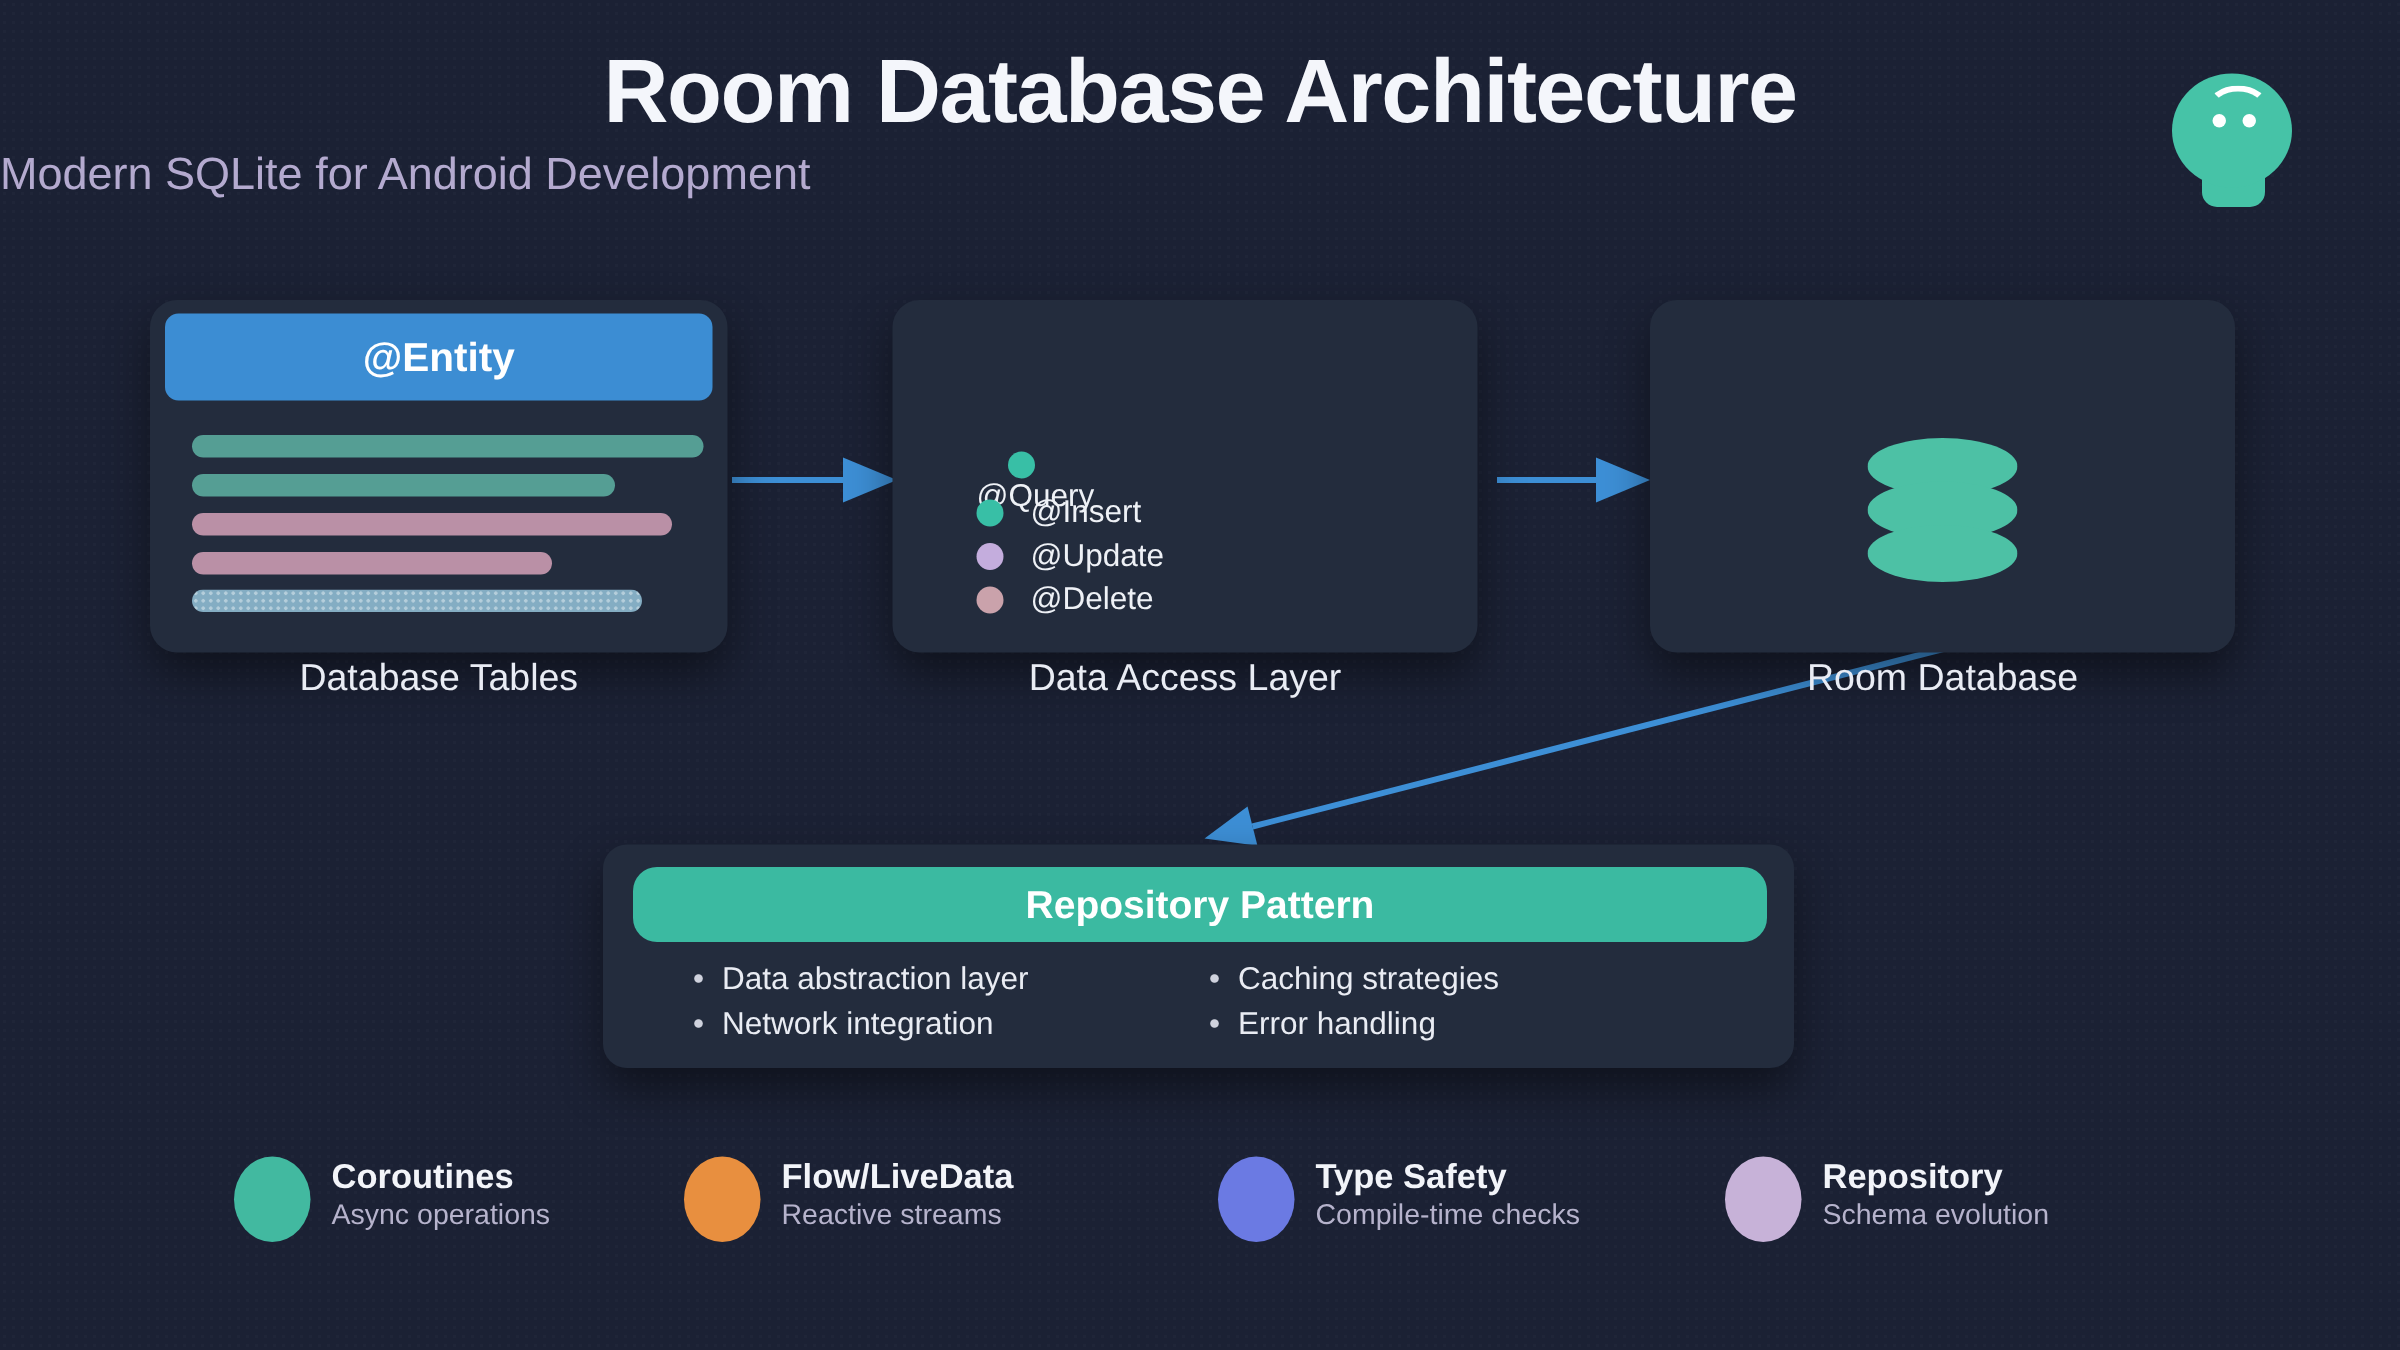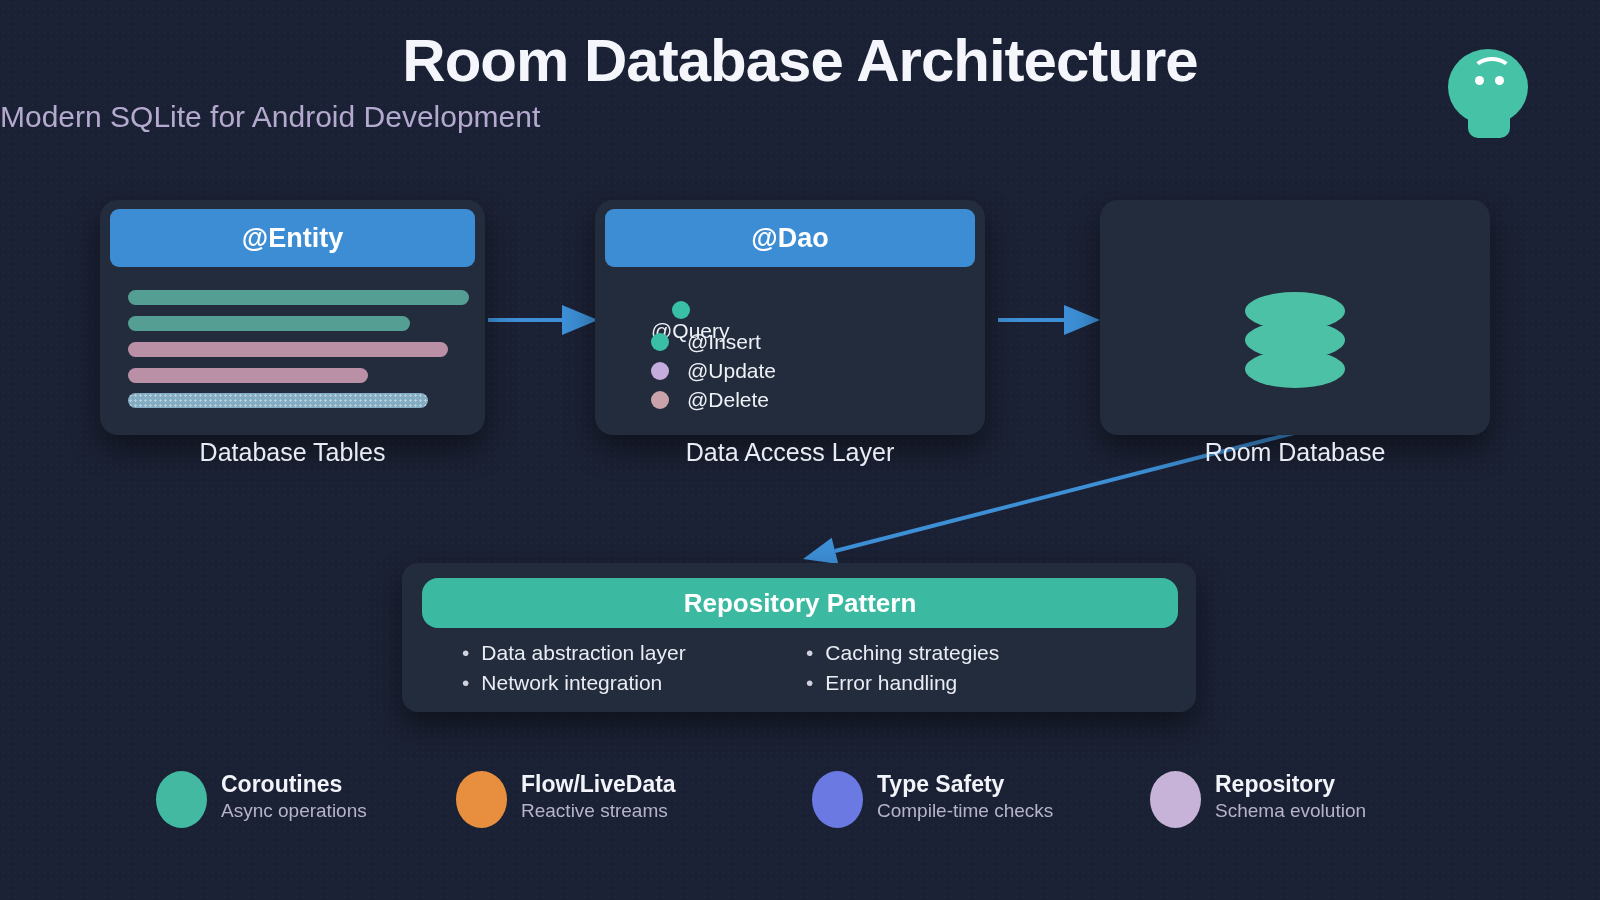--- a/index.html
+++ b/index.html
@@ -118,21 +118,20 @@
     <div class="card-header">@Entity</div>
     <div class="bar b1" style="width: 341px; background-color: rgb(85, 158, 148);"></div>
     <div class="bar b2" style="width: 282px; background-color: rgb(85, 158, 148);"></div>
     <div class="bar b3" style="width: 320px; background-color: rgb(186, 144, 166);"></div>
     <div class="bar b4" style="width: 240px; background-color: rgb(186, 144, 166);"></div>
     <div class="bar b5" style="width: 300px; background-color: rgb(132, 173, 195);"></div>
   </div>
   <div class="caption c1">Database Tables</div>
 
   <div class="card dao">
-    <div class="card-header">@Dao</div>
     <div class="dao-item di0">
       <span class="dot" style="background-color: rgb(56, 191, 166);"></span>
       <span class="lbl">@Query</span>
     </div>
     <div class="dao-item di1">
       <span class="dot" style="background-color: rgb(56, 191, 166);"></span>
       <span class="lbl">@Insert</span>
     </div>
     <div class="dao-item di2">
       <span class="dot" style="background-color: rgb(196, 173, 221);"></span>

